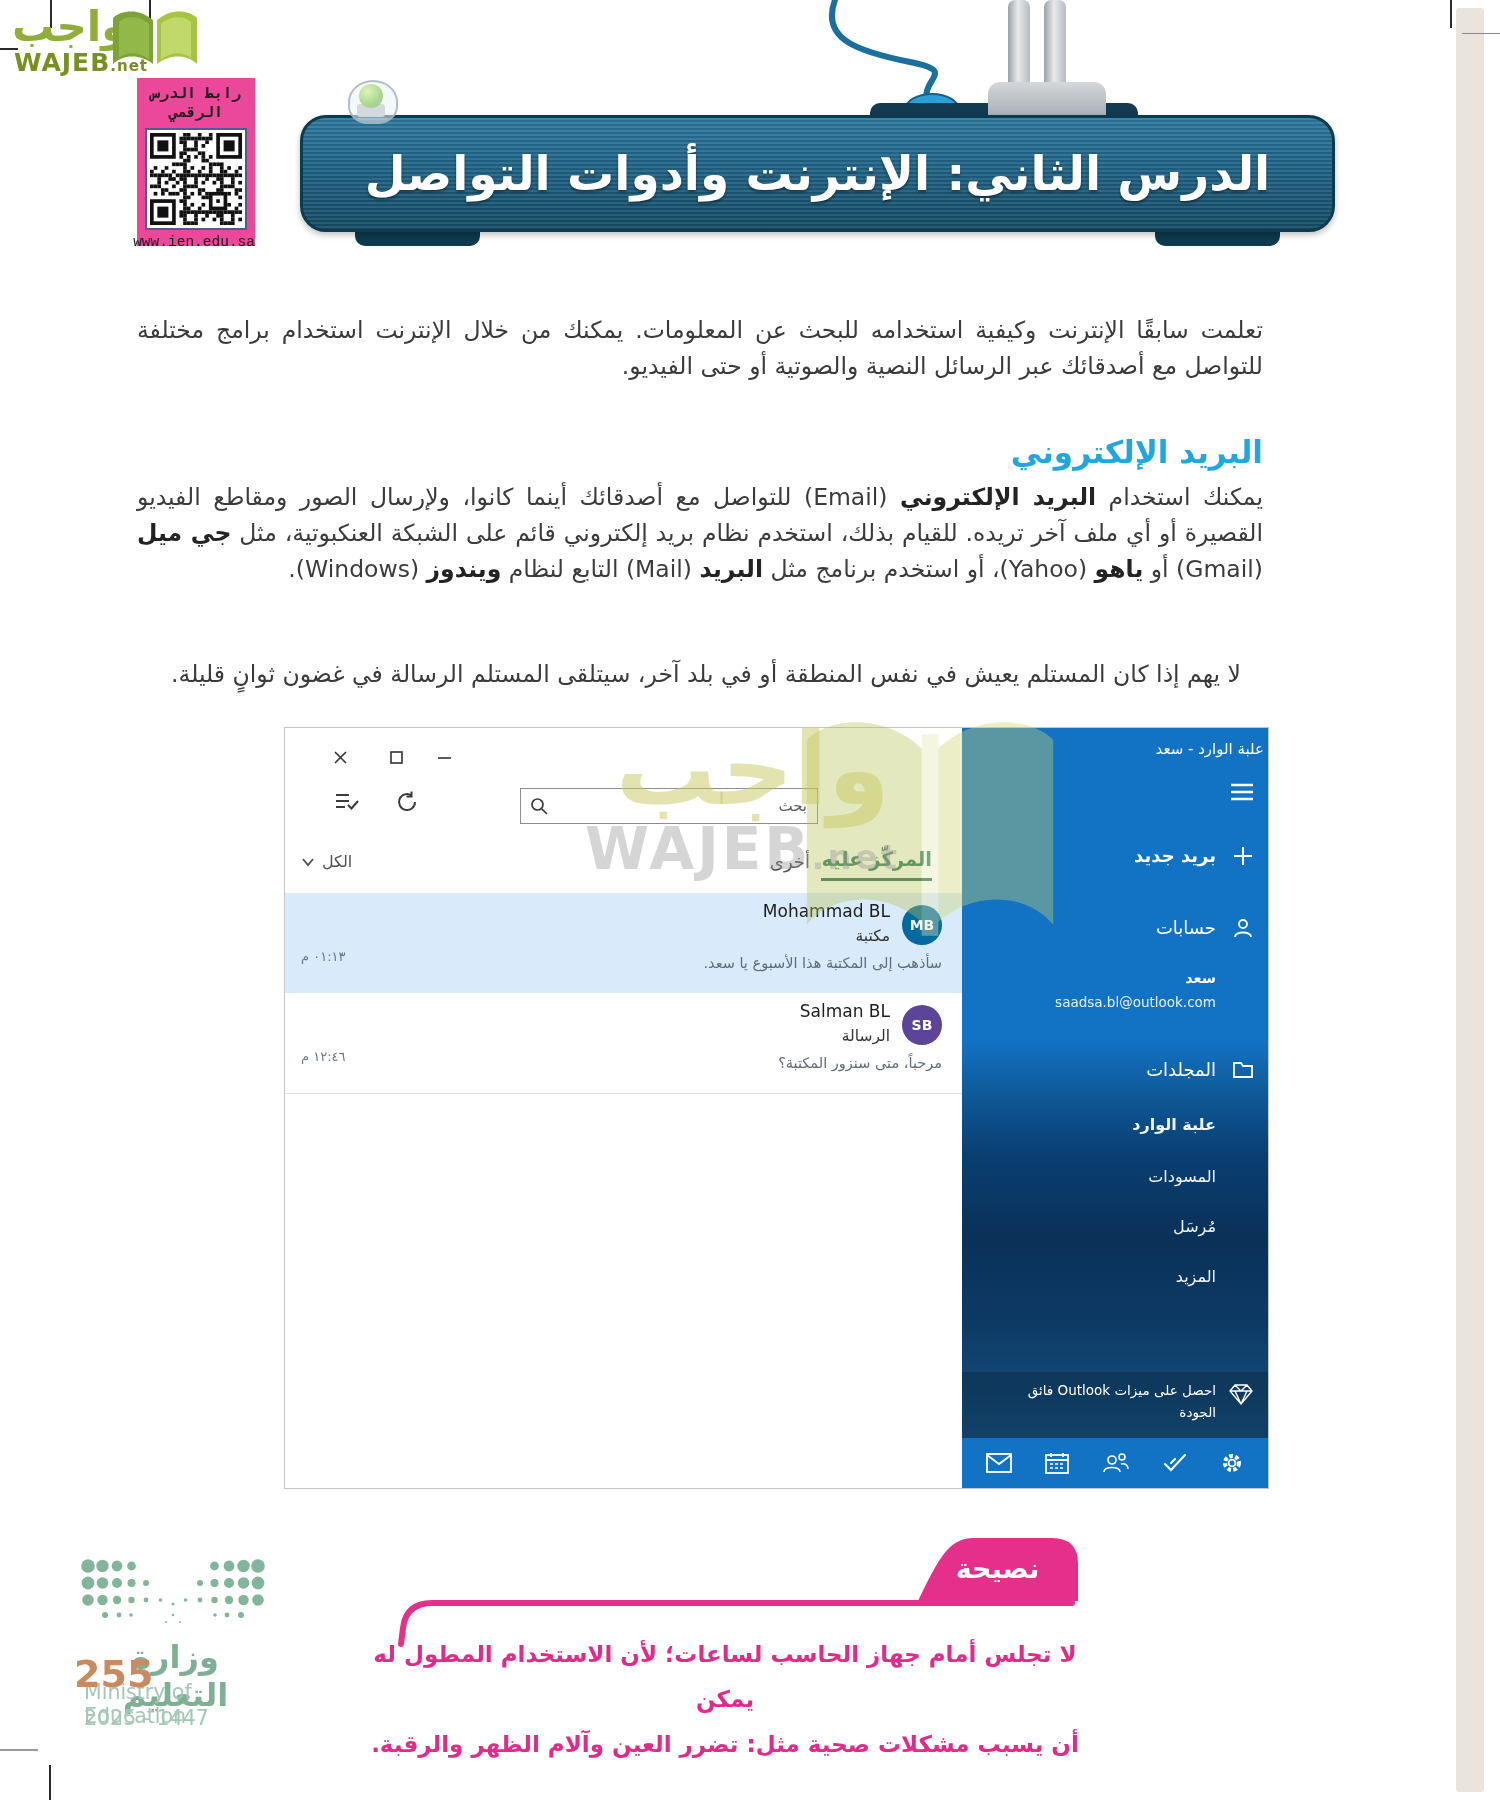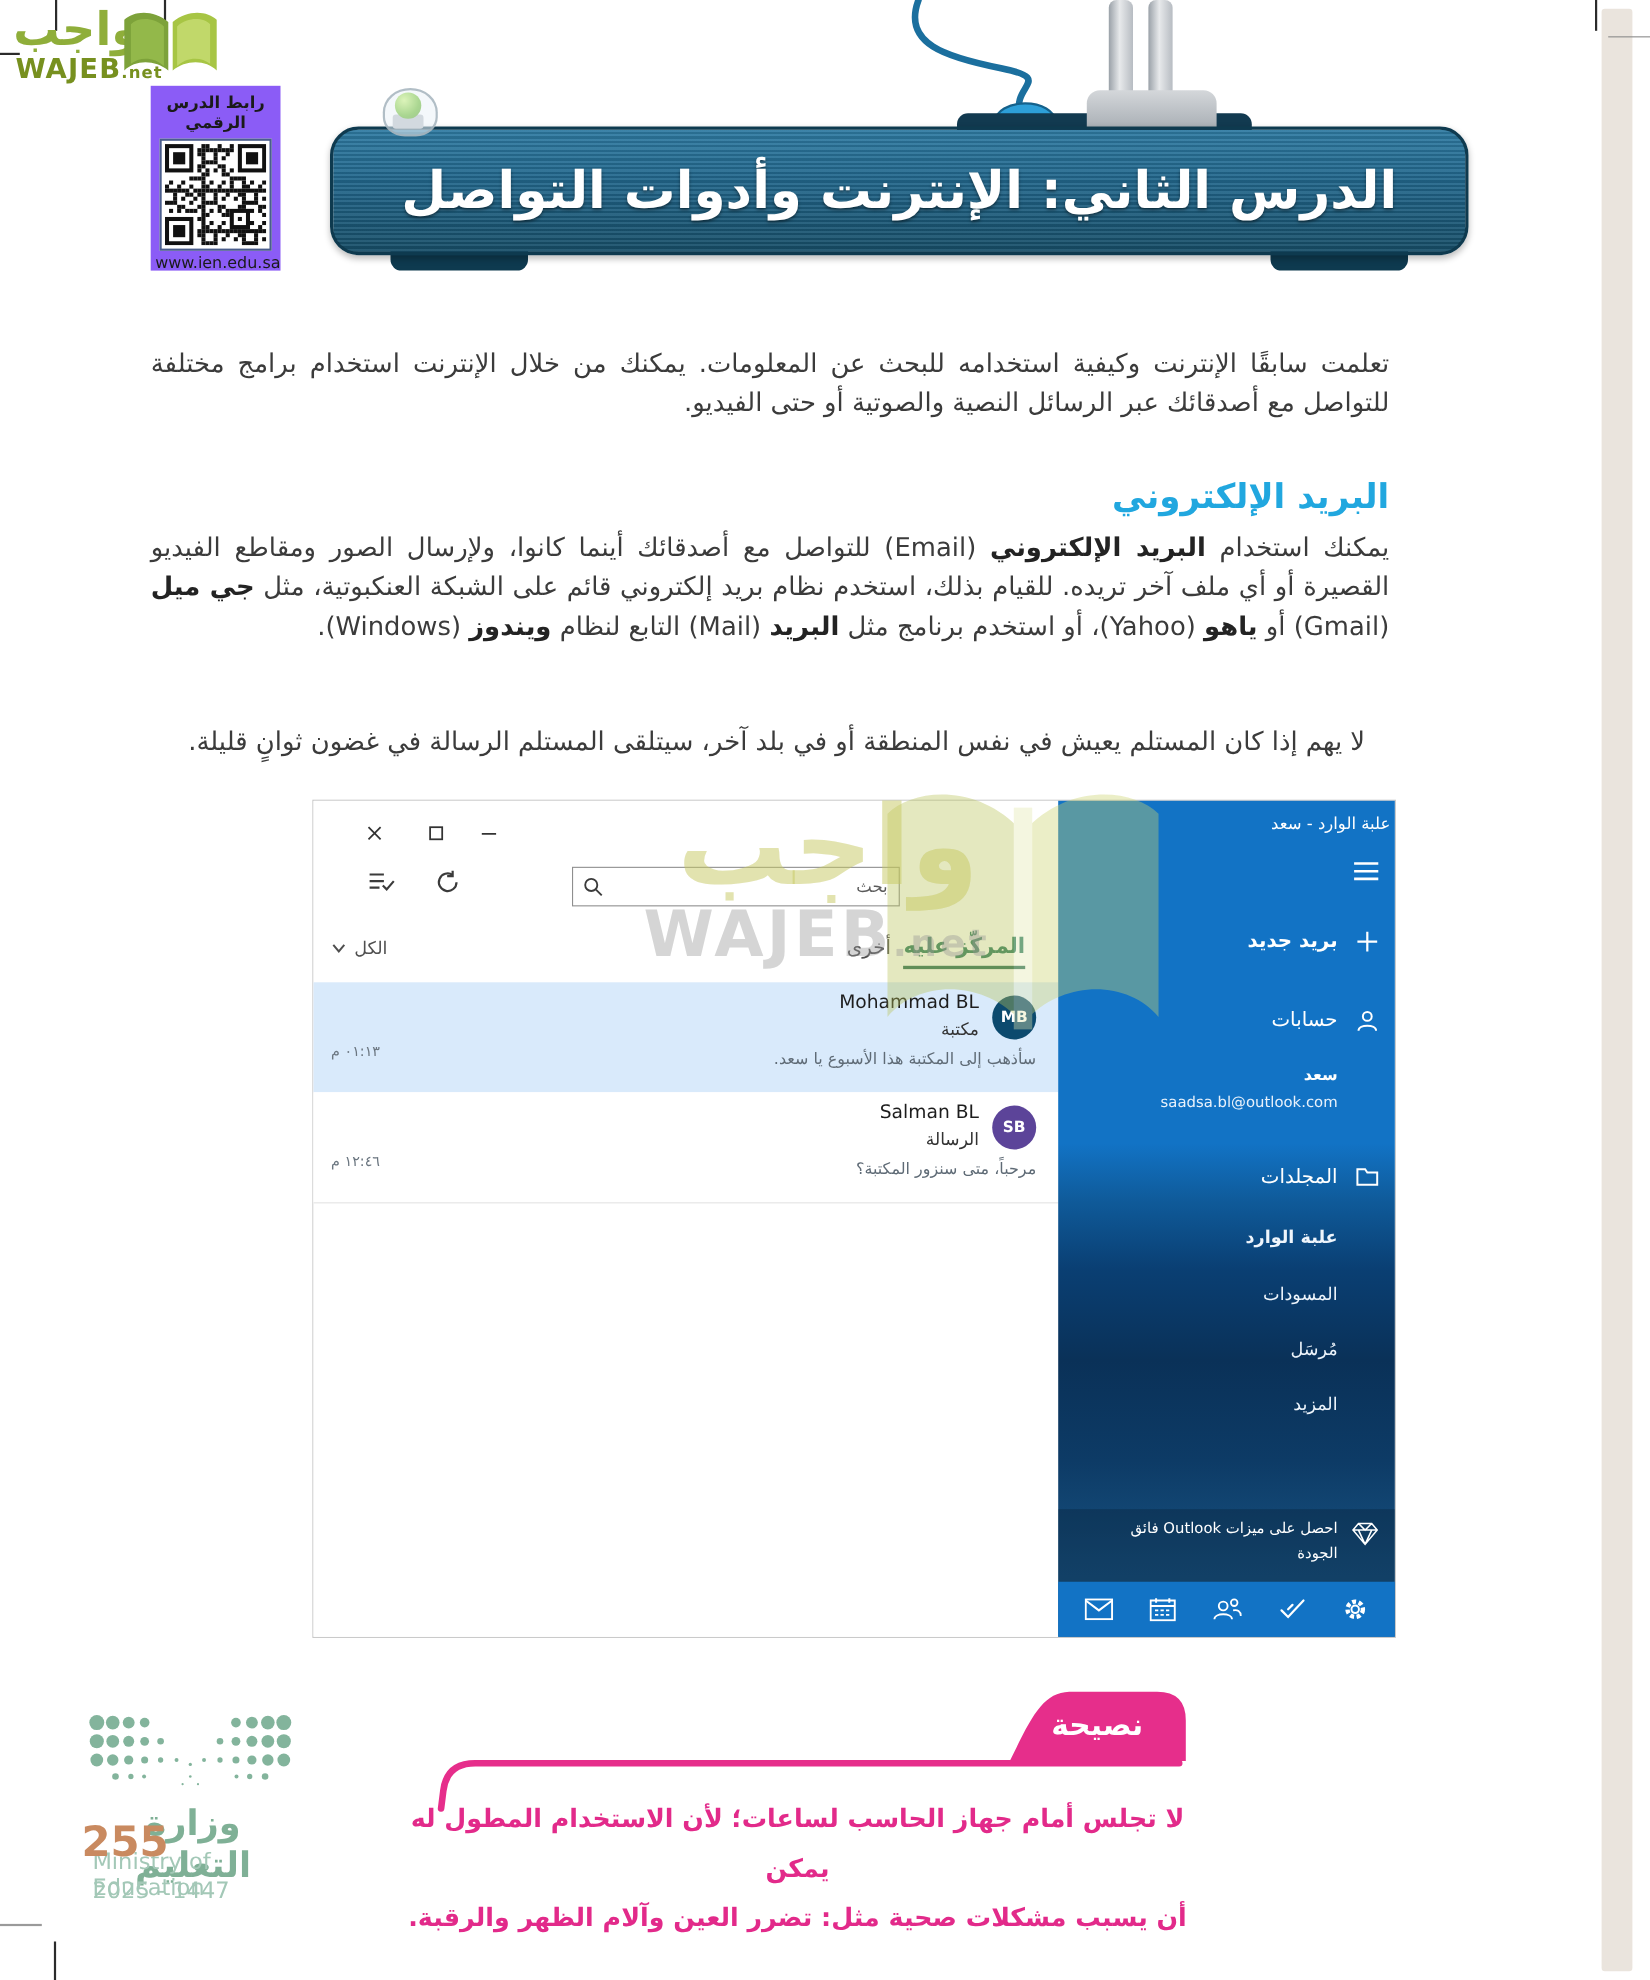--- a/index.html
+++ b/index.html
@@ -13,21 +13,21 @@
   .tr-hline{position:absolute;left:1462px;top:33px;width:38px;height:1px;background:#8a8a8a;}
   .bl-hline{position:absolute;left:0;top:1749px;width:38px;height:2px;background:#9a9a9a;}
 
   
   .wajeb{position:absolute;left:10px;top:6px;width:200px;height:72px;direction:ltr;}
   .wajeb .ar{position:absolute;left:2px;top:0px;font-size:42px;font-weight:bold;color:#8fae3a;line-height:1;}
   .wajeb .en{position:absolute;left:4px;top:42px;font-size:25px;font-weight:bold;color:#77901f;letter-spacing:1px;}
   .wajeb .en small{font-size:15px;font-weight:bold;}
 
   
-  .qr-card{position:absolute;left:137px;top:78px;width:118px;height:168px;background:#8b5cf6;text-align:center;}
+  .qr-card{position:absolute;left:137px;top:78px;width:118px;height:168px;background:#ec4899;text-align:center;font-family:Liberation Mono, monospace;}
   .qr-title{font-size:15px;font-weight:bold;color:#1a1a1a;margin-top:6px;}
   .qr-frame{margin:6px auto 0 auto;width:102px;height:102px;border:2px solid #4a5d8c;background:#fff;padding:3px;box-sizing:border-box;}
   .qr-url{font-size:14.5px;color:#1a1a1a;margin-top:4px;margin-left:44px;}
 
   
   .antenna{position:absolute;background:linear-gradient(90deg,#9aa1a8,#e7e9eb 45%,#b7bcc2);border-radius:7px;}
   .antenna-base{position:absolute;left:988px;top:82px;width:118px;height:34px;background:linear-gradient(180deg,#d4d7da,#aab0b6);border-radius:12px 12px 0 0;}
   .connector{position:absolute;left:870px;top:103px;width:268px;height:26px;background:#123a50;border-radius:10px;}
   .banner{position:absolute;left:300px;top:115px;width:1035px;height:117px;border-radius:26px;
           background:linear-gradient(180deg,#2f7ba2 0%,#22678c 40%,#174e68 100%);
@@ -418,21 +418,21 @@
         <span class="other">أخرى</span>
       </div>
       <div class="filter-all">
         <span>الكل</span>
         <svg width="14" height="10" viewBox="0 0 14 10">
             <path d="M2,2 L7,8 L12,2" fill="none" stroke="#4f4f4f" stroke-width="1.8"></path>
           </svg>
       </div>
 
       <div class="mailrow row0">
-        <div class="avatar" style="background: #0c4a6e;">MB</div>
+        <div class="avatar" style="background: #0369a1;">MB</div>
         <div class="sender">Mohammad BL</div>
         <div class="subject">مكتبة</div>
         <div class="preview">سأذهب إلى المكتبة هذا الأسبوع يا سعد.</div>
         <div class="mtime">٠١:١٣ م</div>
       </div>
       <div class="mailrow row1">
         <div class="avatar" style="background: rgb(92, 68, 153);">SB</div>
         <div class="sender">Salman BL</div>
         <div class="subject">الرسالة</div>
         <div class="preview">مرحباً، متى سنزور المكتبة؟</div>

